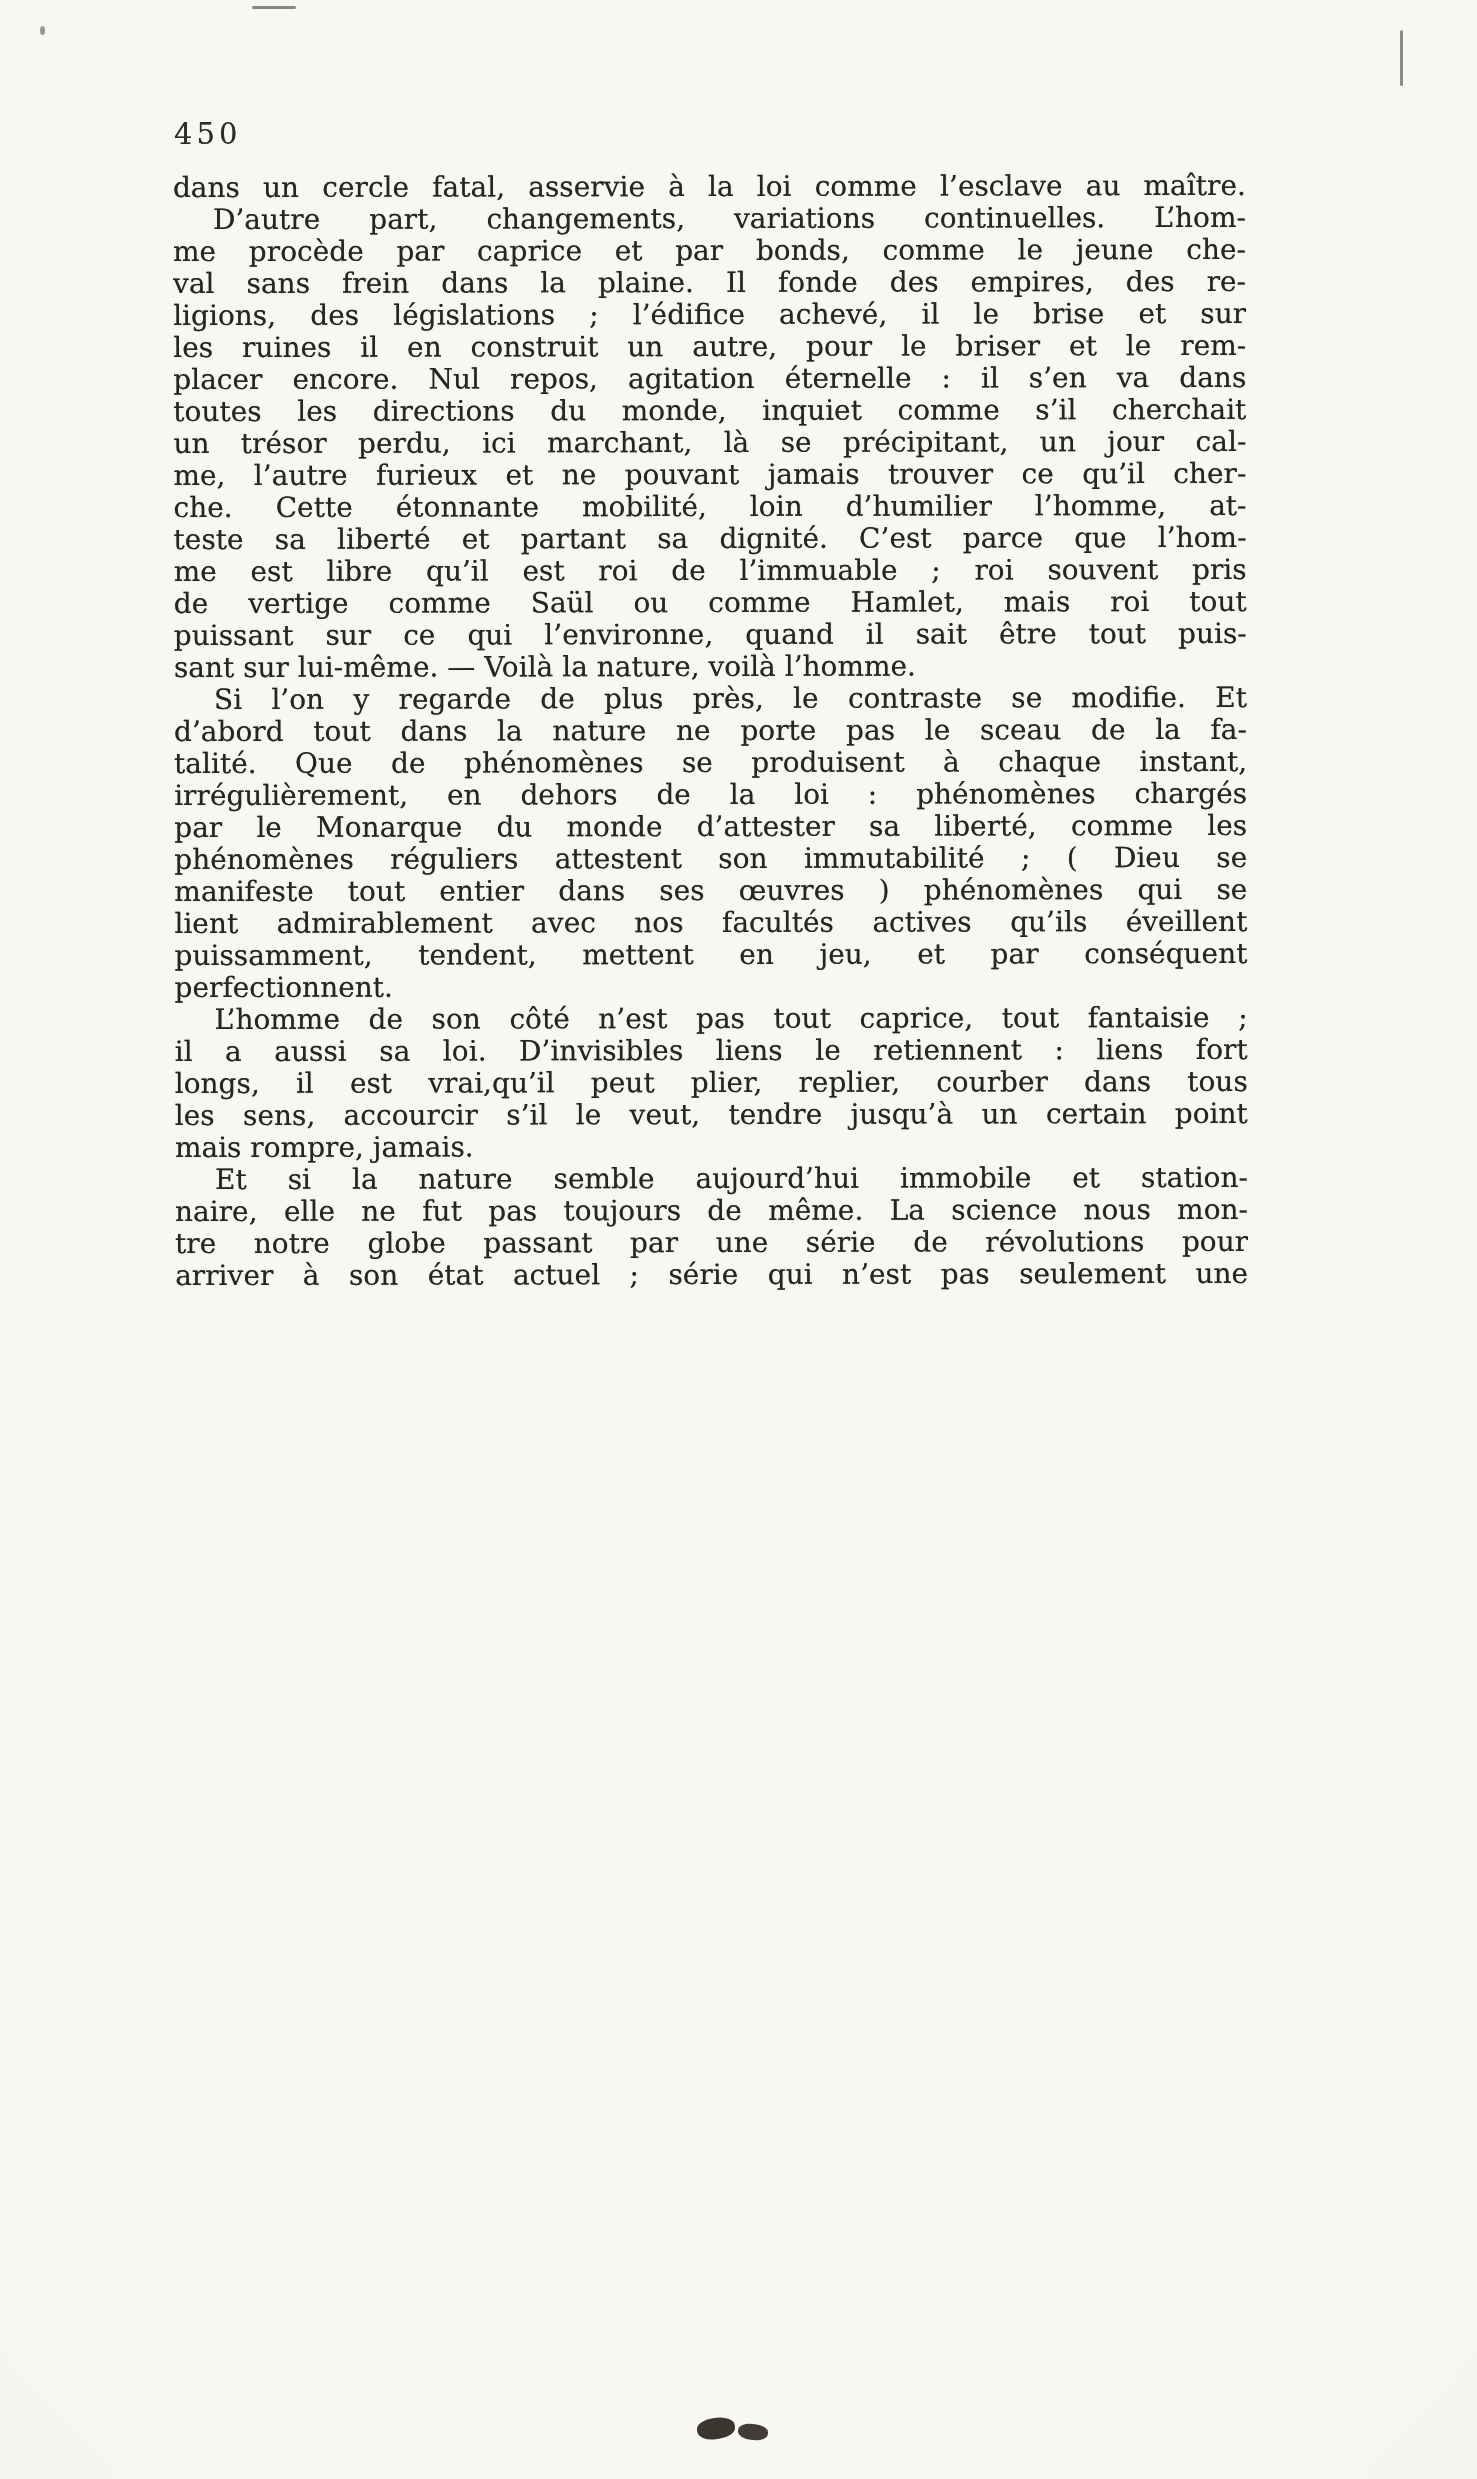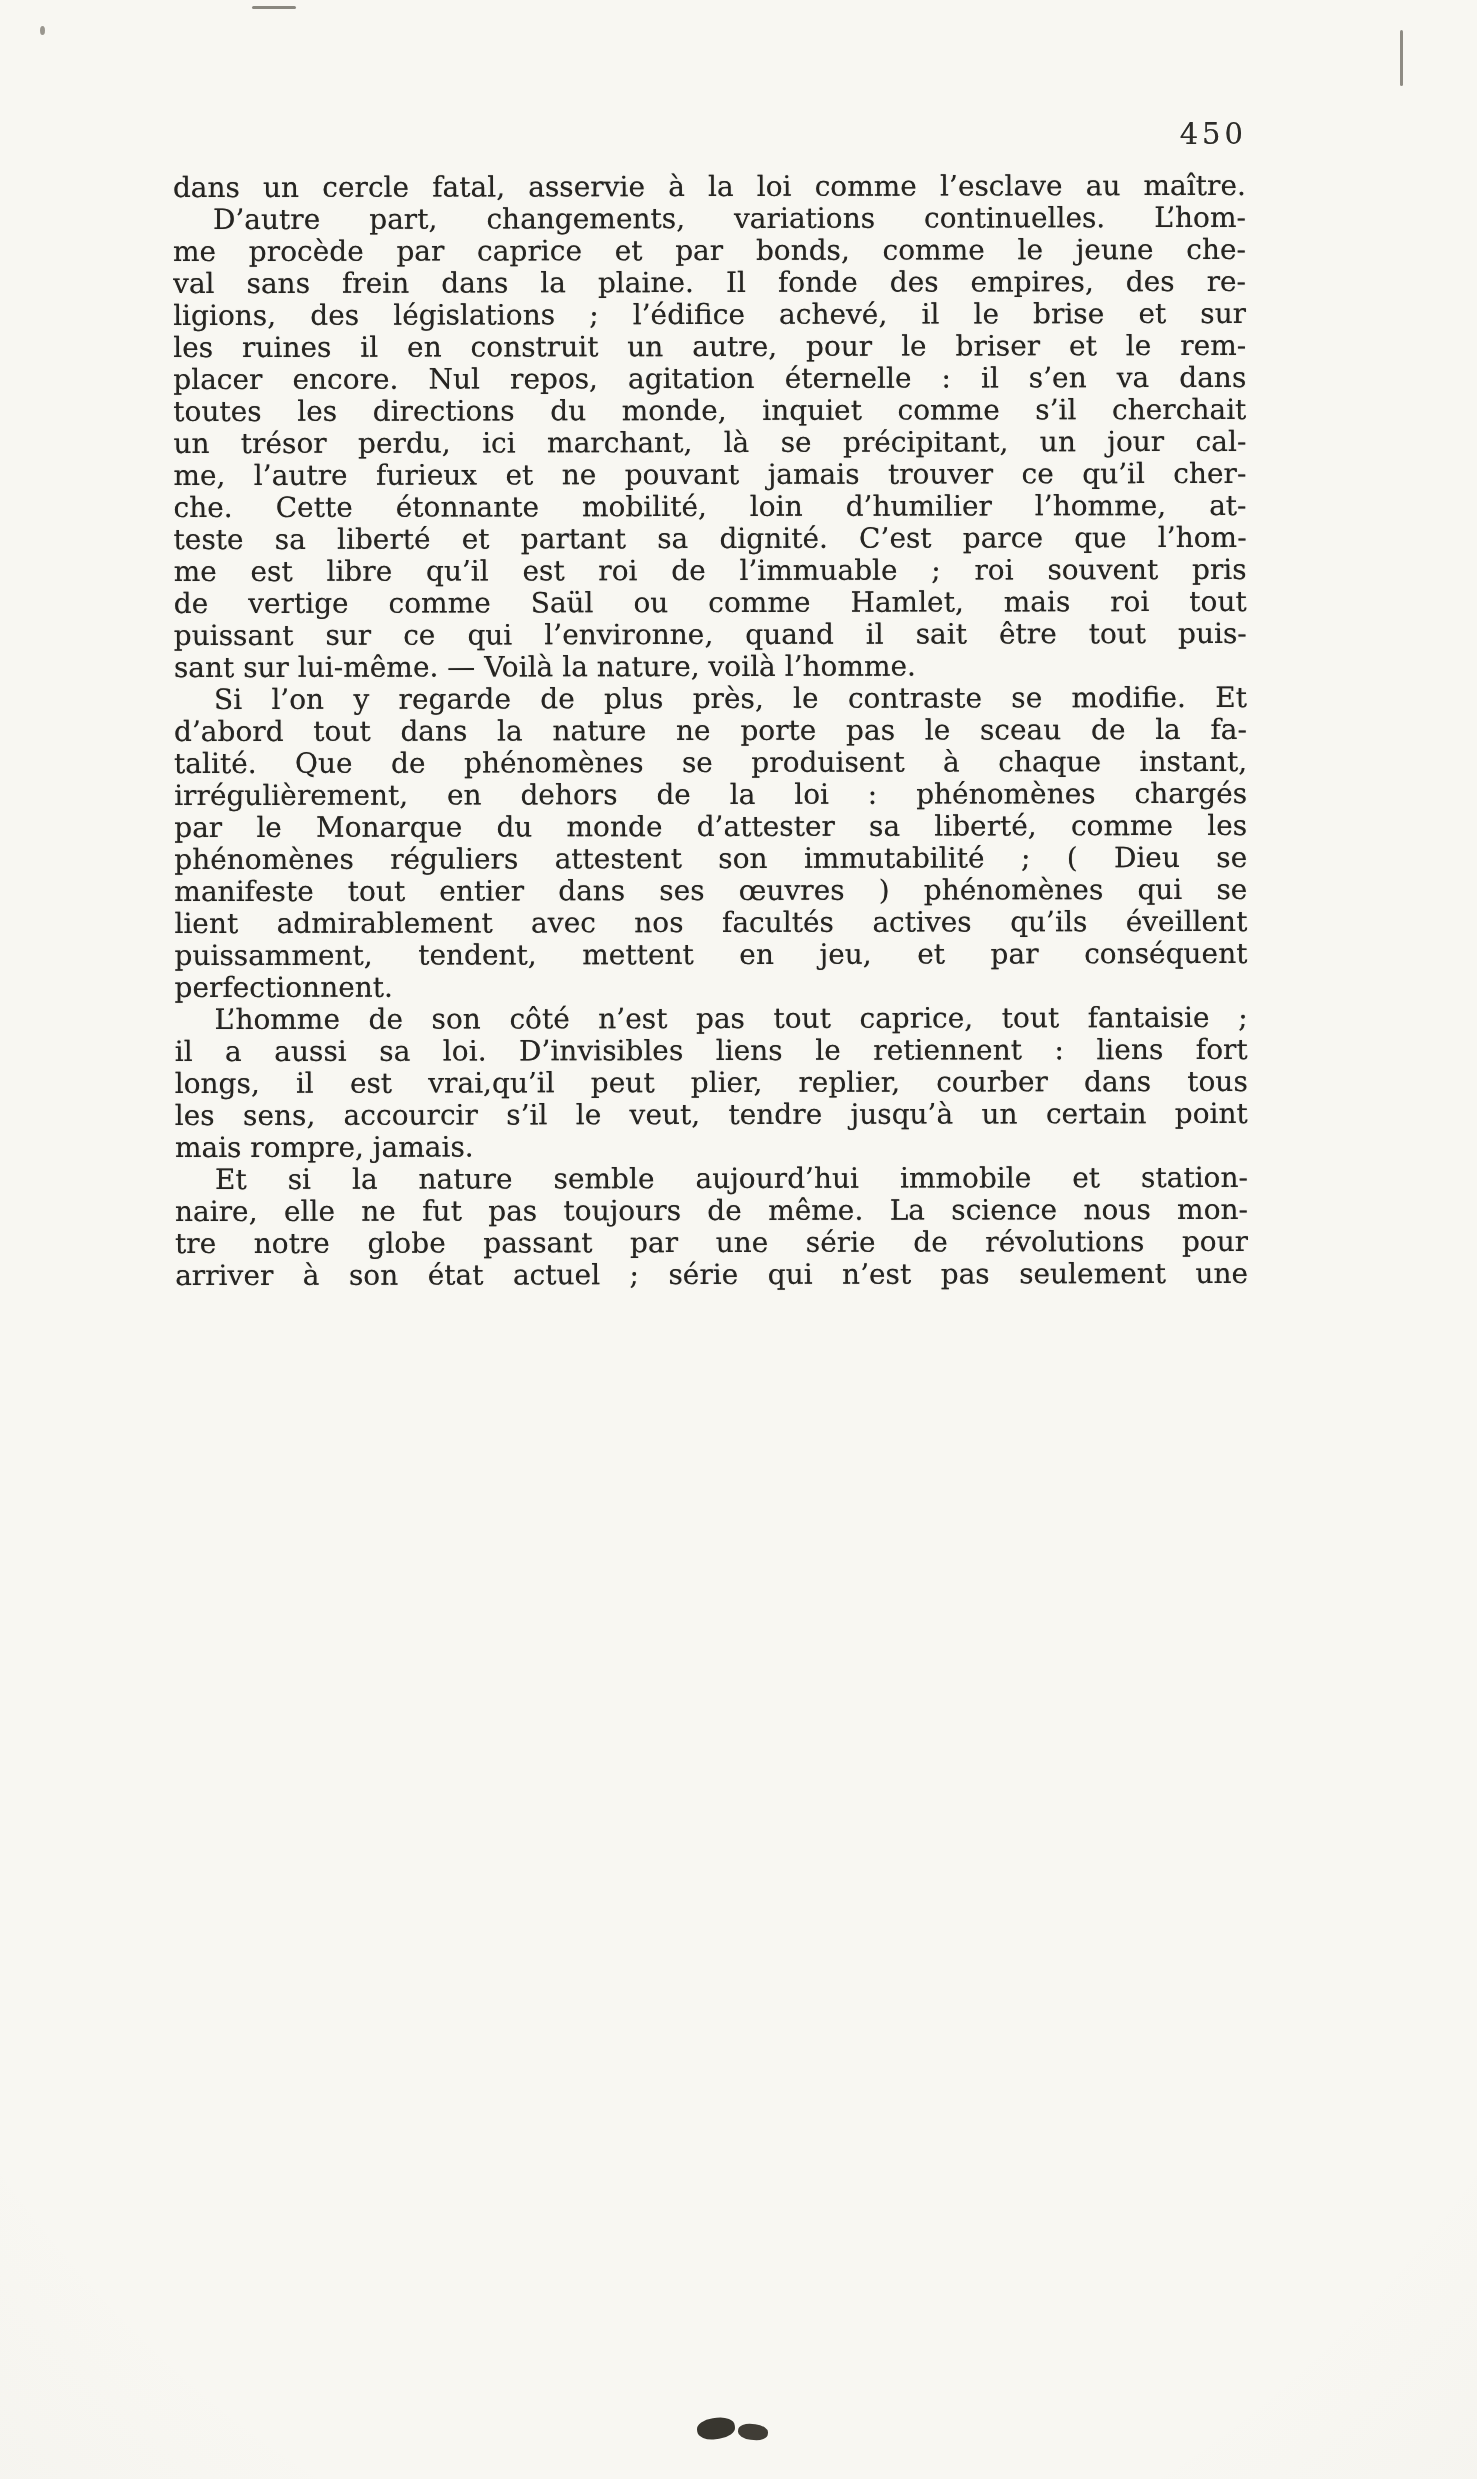--- a/index.html
+++ b/index.html
@@ -29,21 +29,21 @@
       rgba(255,255,255,0) 62%,
       rgba(120,115,100,0.05) 88%,
       rgba(100,95,82,0.10) 100%);
     pointer-events: none;
   }
   .page-number {
     position: absolute;
     top: 117px;
     left: 174px;
     width: 1073px;
-    text-align: right;
+    text-align: left;
     font-size: 29px;
     letter-spacing: 4px;
     color: #2d2c29;
     text-shadow: 0 0 0.6px rgba(40,38,34,0.55);
   }
   .body-text {
     position: absolute;
     top: 171px;
     left: 174px;
     width: 1073px;

